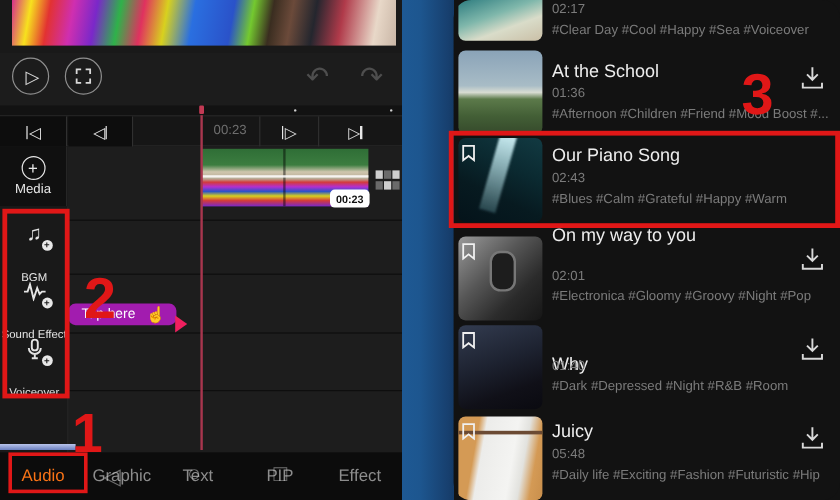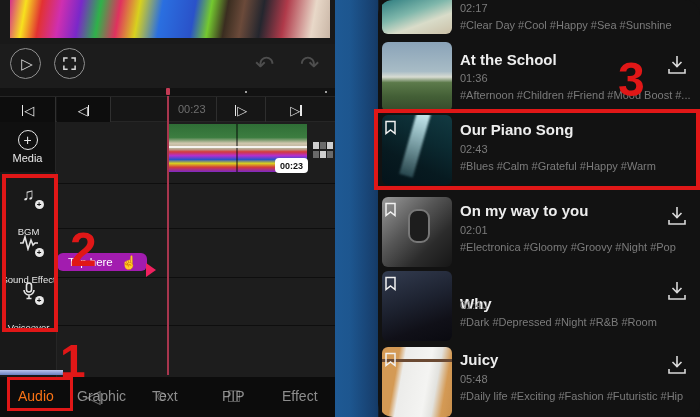--- a/index.html
+++ b/index.html
@@ -77,21 +77,21 @@
     background:linear-gradient(180deg,#b9c4ec,#6b7fc0);}
 
   .tabbar{position:absolute;left:0;top:377px;width:335px;height:40px;background:#0c0c0c;}
   .tab{position:absolute;top:11px;font-size:14px;color:#8d8d8d;}
   .tab.active{color:#f97316;font-weight:normal;}
   .nav-ic{position:absolute;top:8px;font-size:19px;color:#cfcfcf;opacity:.5;}
 
   
   #right-panel{position:absolute;left:378px;top:0;width:322px;height:417px;background:#121212;overflow:hidden;border-radius:15px;}
   .thumb{position:absolute;left:4px;width:70px;height:70px;border-radius:6px;overflow:hidden;}
-  .row-title{position:absolute;left:82px;color:#ededed;font-size:15px;font-weight:bold;}
+  .row-title{position:absolute;left:82px;color:#ededed;font-size:15px;font-weight:normal;}
   .row-dur{position:absolute;left:82px;color:#7b7b7b;font-size:11px;}
   .row-tags{position:absolute;left:82px;color:#7b7b7b;font-size:11px;white-space:nowrap;}
   .dl-btn{position:absolute;left:288px;width:22px;height:24px;}
   .dl-btn svg{width:22px;height:24px;stroke:#d9d9d9;stroke-width:1.6;fill:none;}
   .bm{position:absolute;left:6px;top:5px;width:13px;height:15px;z-index:2;}
   .bm svg{width:13px;height:15px;stroke:#f0f0f0;stroke-width:1.5;fill:none;}
 
   .t-ocean{background:linear-gradient(160deg,#16454e 0%,#2e7d80 38%,#7fb7ab 62%,#d9dcc9 78%,#cabfa6 100%);}
   .t-school{background:linear-gradient(180deg,#8aa3b8 0%,#a8bcc6 42%,#d8dcd2 50%,#5c7a4a 58%,#435f36 78%,#35492b 100%);}
   .t-piano{background:linear-gradient(205deg,#123a42 0%,#0b2a31 35%,#071a20 65%,#04131a 100%);position:absolute;}
@@ -240,21 +240,21 @@
       <div class="nav-ic" style="left:156px">○</div>
       <div class="nav-ic" style="left:228px">□</div>
     </div>
   </div>
 
   <div id="right-panel">
 
     <div>
       <div class="thumb t-ocean" style="top:-36px"></div>
       <div class="row-dur" style="top:2px">02:17</div>
-      <div class="row-tags" style="top:19px">#Clear Day  #Cool  #Happy  #Sea  #Sunshine</div>
+      <div class="row-tags" style="top:19px">#Clear Day  #Cool  #Happy  #Sea  #Voiceover</div>
     </div>
 
     <div>
       <div class="thumb t-school" style="top:42px"></div>
       <div class="row-title" style="top:51px">At the School</div>
       <div class="row-dur" style="top:72px">01:36</div>
       <div class="row-tags" style="top:89px">#Afternoon  #Children  #Friend  #Mood Boost  #...</div>
       <div class="dl-btn" style="top:53px">
         <svg viewBox="0 0 22 24">
             <path d="M11 3 L11 13 M6.5 9 L11 13.5 L15.5 9 M3 16 L3 20 L19 20 L19 16"></path>
@@ -276,21 +276,21 @@
       <div class="row-tags" style="top:160px">#Blues  #Calm  #Grateful  #Happy  #Warm</div>
     </div>
 
     <div>
       <div class="thumb t-mic" style="top:197px"></div>
       <div class="bm" style="top:202px">
         <svg viewBox="0 0 13 15">
             <path d="M2 1.5 L11 1.5 L11 13.5 L6.5 10 L2 13.5 Z"></path>
           </svg>
       </div>
-      <div class="row-title" style="top:202px">On my way to you</div>
+      <div class="row-title" style="top:188px">On my way to you</div>
       <div class="row-dur" style="top:224px">02:01</div>
       <div class="row-tags" style="top:241px">#Electronica  #Gloomy  #Groovy  #Night  #Pop</div>
       <div class="dl-btn" style="top:204px">
         <svg viewBox="0 0 22 24">
             <path d="M11 3 L11 13 M6.5 9 L11 13.5 L15.5 9 M3 16 L3 20 L19 20 L19 16"></path>
           </svg>
       </div>
     </div>
 
     <div>

